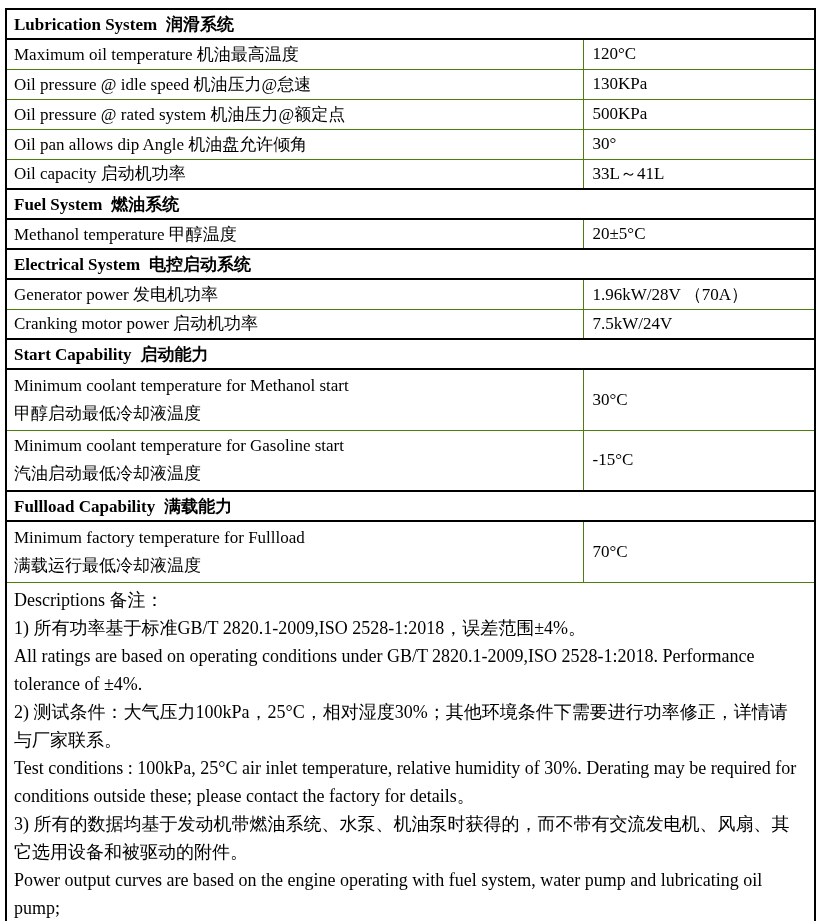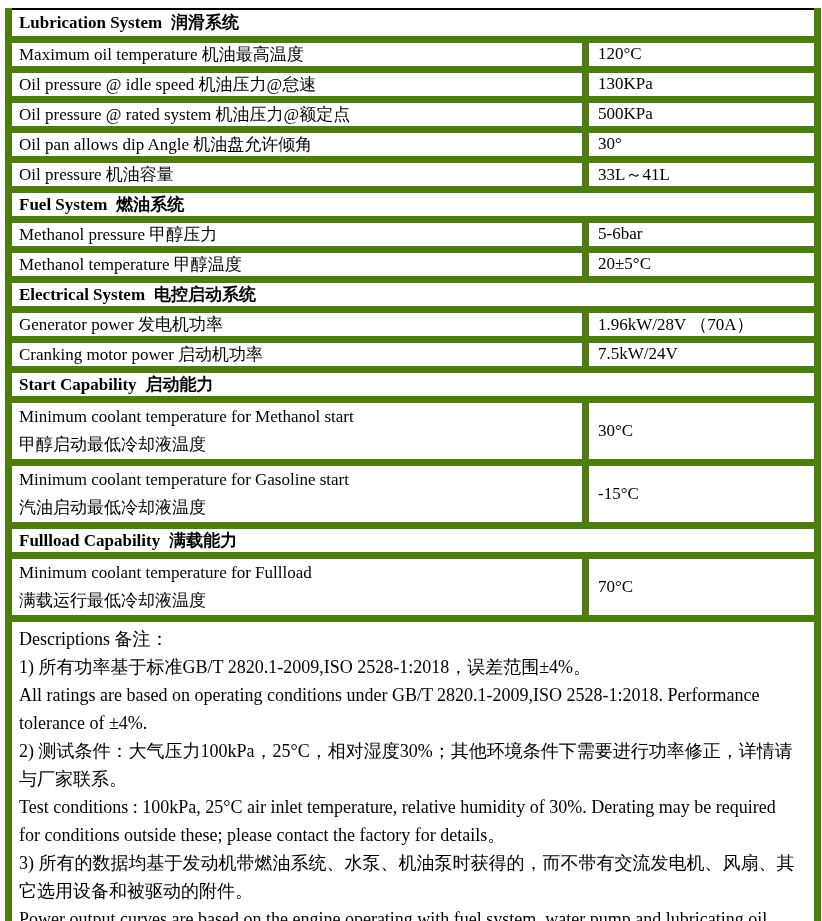--- a/index.html
+++ b/index.html
@@ -15,21 +15,21 @@
   .doc {
     margin: 8px 0 0 5px;
     width: 809px;
   }
   table.spec {
     border-collapse: collapse;
     width: 809px;
     table-layout: fixed;
   }
   table.spec, table.spec td {
-    border: 7px solid #4d7c0f;
+    border: 1px solid #4d7c0f;
   }
   table.spec {
     border: 2px solid #000;
   }
   td {
     font-size: 17px;
     padding: 0 0 0 7px;
     vertical-align: middle;
     overflow: hidden;
   }
@@ -85,32 +85,28 @@
     </tr>
     <tr class="spec-row">
       <td>Oil pressure @ rated system 机油压力@额定点</td>
       <td class="value-cell">500KPa</td>
     </tr>
     <tr class="spec-row">
       <td>Oil pan allows dip Angle 机油盘允许倾角</td>
       <td class="value-cell">30°</td>
     </tr>
     <tr class="spec-row">
-      <td>Oil pressure 机油容量</td>
+      <td>Oil capacity 启动机功率</td>
       <td class="value-cell">33L～41L</td>
     </tr>
 
     <tr class="section-row">
       <td colspan="2">
         <span>Fuel System</span><span class="zh-gap">燃油系统</span>
       </td>
-    </tr>
-    <tr class="spec-row">
-      <td>Methanol pressure 甲醇压力</td>
-      <td class="value-cell">5-6bar</td>
     </tr>
     <tr class="spec-row">
       <td>Methanol temperature 甲醇温度</td>
       <td class="value-cell">20±5°C</td>
     </tr>
 
     <tr class="section-row">
       <td colspan="2">
         <span>Electrical System</span><span class="zh-gap">电控启动系统</span>
       </td>
@@ -144,21 +140,21 @@
       <td class="value-cell">-15°C</td>
     </tr>
 
     <tr class="section-row">
       <td colspan="2">
         <span>Fullload Capability</span><span class="zh-gap">满载能力</span>
       </td>
     </tr>
     <tr class="spec-row double">
       <td>
-        <div class="label-line">Minimum coolant temperature for Fullload</div>
+        <div class="label-line">Minimum factory temperature for Fullload</div>
         <div class="label-line">满载运行最低冷却液温度</div>
       </td>
       <td class="value-cell">70°C</td>
     </tr>
 
     <tr class="notes-row">
       <td colspan="2">
         <p class="note-par">Descriptions  备注：</p>
         <p class="note-par">1) 所有功率基于标准GB/T 2820.1-2009,ISO 2528-1:2018，误差范围±4%。</p>
         <p class="note-par">All ratings are based on operating conditions under GB/T 2820.1-2009,ISO 2528-1:2018. Performance tolerance of  ±4%.</p>

